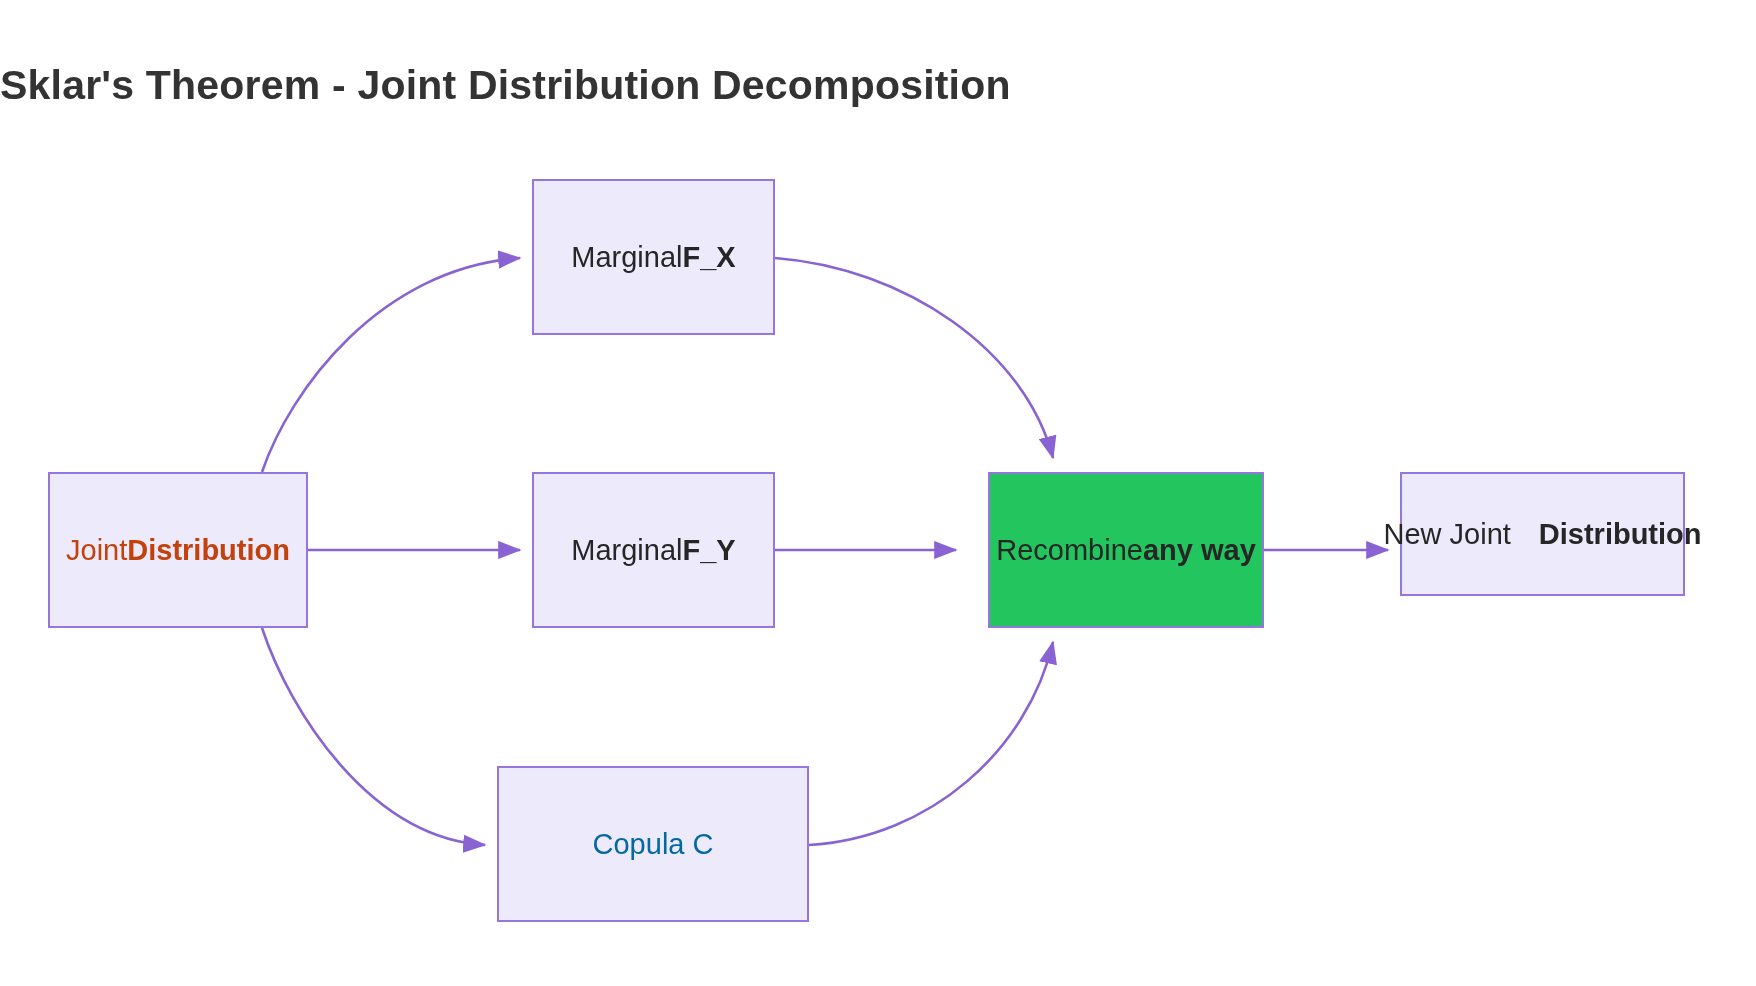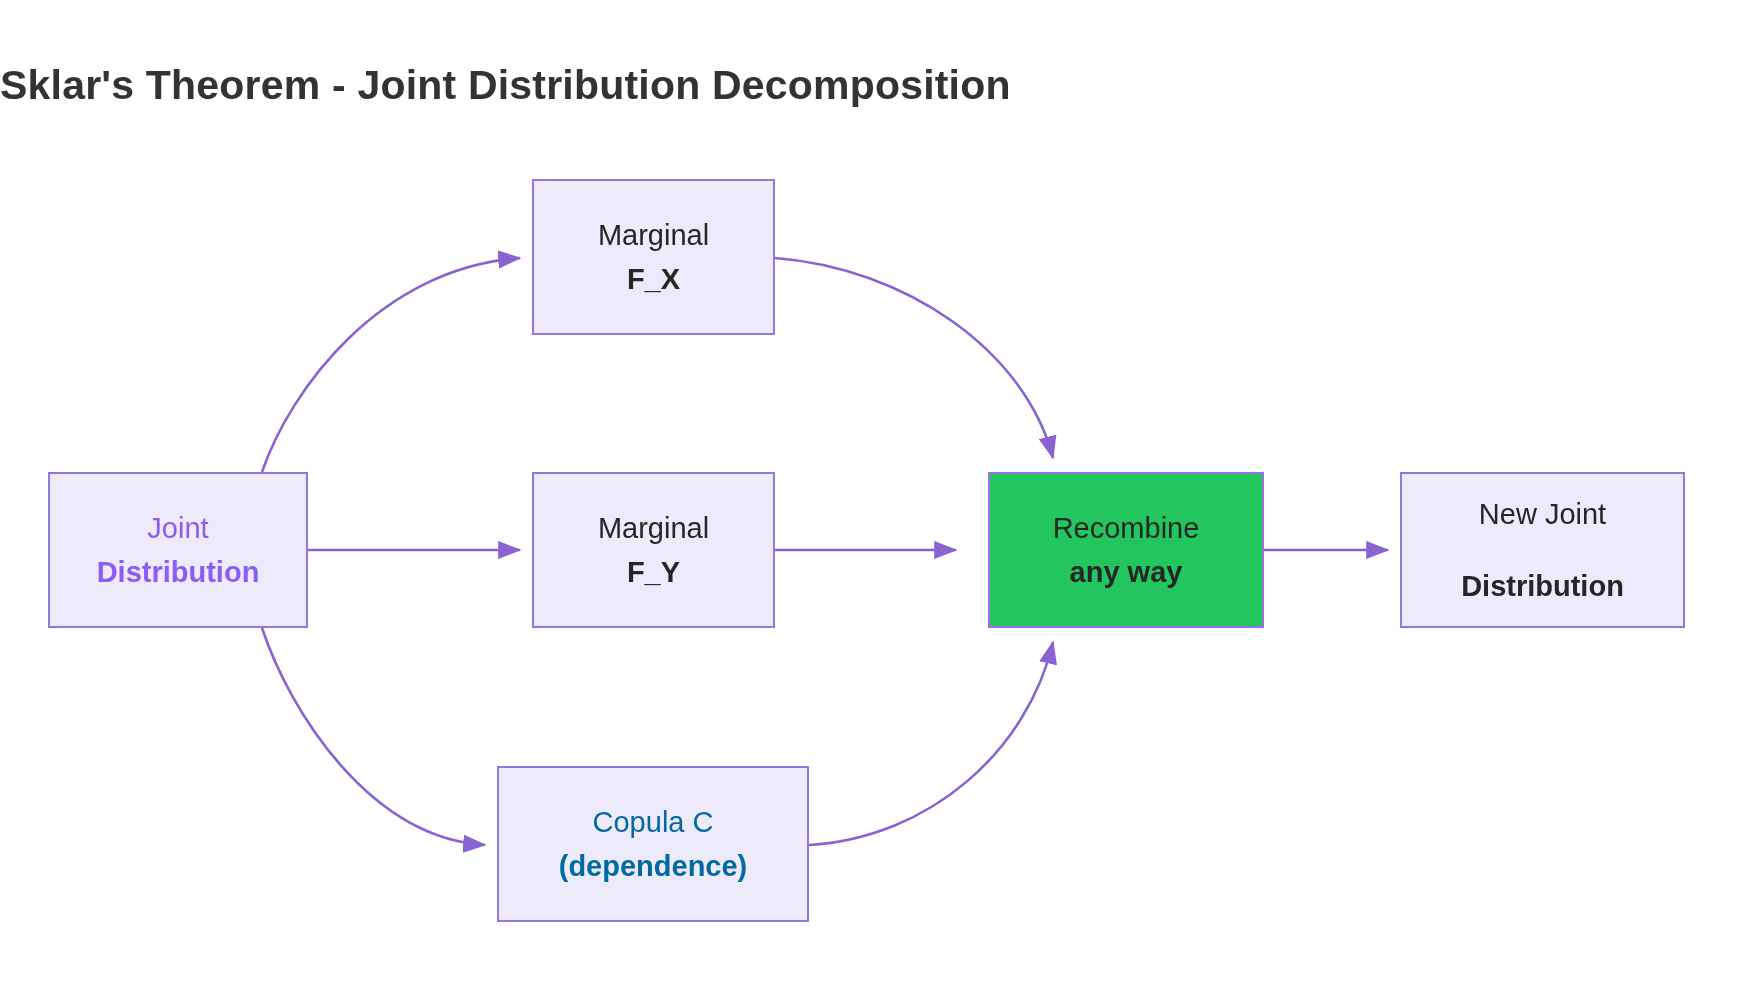--- a/index.html
+++ b/index.html
@@ -36,21 +36,21 @@
     width: 1756px;
     height: 986px;
   }
 
   .node {
     position: absolute;
     box-sizing: border-box;
     background: #ECEAFB;
     border: 2px solid #9675E0;
     display: flex;
-    flex-direction: column;
+    flex-direction: row;
     align-items: center;
     justify-content: center;
     color: #262626;
     font-size: 29px;
     line-height: 1.52;
     text-align: center;
     white-space: nowrap;
   }
   .node .line2 { display: block; font-weight: bold; }
 </style>
@@ -74,41 +74,40 @@
 
   <path d="M 775 258 C 905 268 1025 350 1053 458" fill="none" stroke="#8A63D2" stroke-width="2.6" marker-end="url(#arrowhead)"></path>
 
   <path d="M 775 550 L 956 550" fill="none" stroke="#8A63D2" stroke-width="2.6" marker-end="url(#arrowhead)"></path>
 
   <path d="M 809 845 C 930 838 1028 750 1053 642" fill="none" stroke="#8A63D2" stroke-width="2.6" marker-end="url(#arrowhead)"></path>
 
   <path d="M 1244 550 L 1388 550" fill="none" stroke="#8A63D2" stroke-width="2.6" marker-end="url(#arrowhead)"></path>
 </svg>
 
-<div class="node" id="node-joint" style="left: 48px; top: 472px; width: 260px; height: 156px; background: rgb(236, 234, 251); border-color: rgb(150, 117, 224); color: #8b5cf6;">
+<div class="node" id="node-joint" style="left: 48px; top: 472px; width: 260px; height: 156px; background: rgb(236, 234, 251); border-color: rgb(150, 117, 224); color: #c2410c;">
   <span class="line1">Joint</span>
   <span class="line2">Distribution</span>
 </div>
 
 <div class="node" id="node-marginal_fx" style="left: 532px; top: 179px; width: 243px; height: 156px; background: rgb(236, 234, 251); border-color: rgb(150, 117, 224); color: rgb(38, 38, 38);">
   <span class="line1">Marginal</span>
   <span class="line2">F_X</span>
 </div>
 
 <div class="node" id="node-marginal_fy" style="left: 532px; top: 472px; width: 243px; height: 156px; background: rgb(236, 234, 251); border-color: rgb(150, 117, 224); color: rgb(38, 38, 38);">
   <span class="line1">Marginal</span>
   <span class="line2">F_Y</span>
 </div>
 
 <div class="node" id="node-copula" style="left: 497px; top: 766px; width: 312px; height: 156px; background: rgb(236, 234, 251); border-color: rgb(150, 117, 224); color: #0369a1;">
   <span class="line1">Copula C</span>
-  <span class="line2">(dependence)</span>
 </div>
 
 <div class="node" id="node-recombine" style="left: 988px; top: 472px; width: 276px; height: 156px; background: #22c55e; border-color: rgb(150, 117, 224); color: rgb(38, 38, 38);">
   <span class="line1">Recombine</span>
   <span class="line2">any way</span>
 </div>
 
-<div class="node" id="node-new_joint" style="left: 1400px; top: 472px; width: 285px; height: 156px; background: rgb(236, 234, 251); border-color: rgb(150, 117, 224); color: rgb(38, 38, 38); gap: 28px;">
+<div class="node" id="node-new_joint" style="left: 1400px; top: 472px; width: 285px; height: 124px; background: rgb(236, 234, 251); border-color: rgb(150, 117, 224); color: rgb(38, 38, 38); gap: 28px;">
   <span class="line1">New Joint</span>
   <span class="line2">Distribution</span>
 </div>
 
 </body></html>

